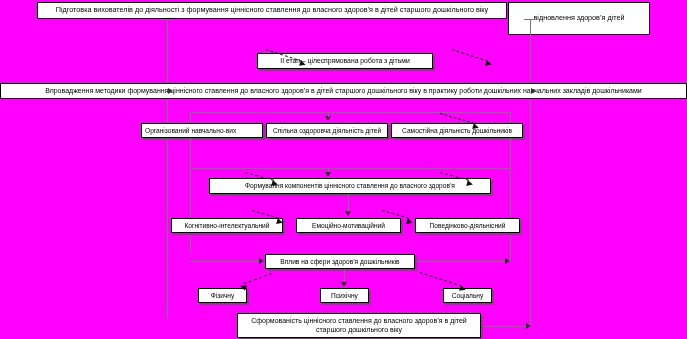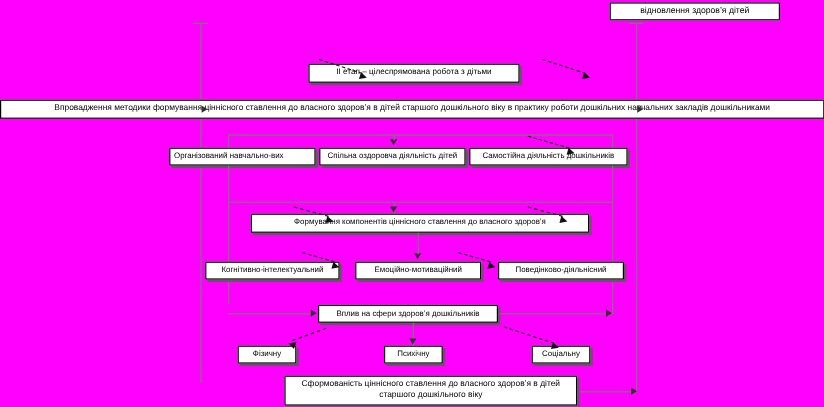--- a/index.html
+++ b/index.html
@@ -67,22 +67,23 @@
     border-width: 3.5px 0 3.5px 6px;
     border-color: transparent transparent transparent #111;
     transform-origin: 0 50%;
   }
 </style>
 </head>
 <body>
 
 <div id="canvas">
 
+  <div class="box" style="left:37px; top:2px; width:470px; height:17px; font-size:7.2px;">Підготовка вихователів до діяльності з формування ціннісного ставлення до власного здоров’я в дітей старшого дошкільного віку</div>
 
-  <div class="box" style="left:508px; top:2px; width:142px; height:15px; font-size:7.2px;">відновлення здоров’я дітей</div>
+  <div class="box" style="left:508px; top:2px; width:142px; height:33px; font-size:7.2px;">відновлення здоров’я дітей</div>
 
   <div class="ln v" style="left:167px; top:19px; height:300px;"></div>
   <div class="ln v" style="left:530px; top:19px; height:307px;"></div>
   <div class="ln h" style="left:161px; top:19px; width:12px;"></div>
   <div class="ln h" style="left:524px; top:19px; width:12px;"></div>
 
   <div class="box shadow" style="left:257px; top:53px; width:176px; height:16px; font-size:6.8px;">II етап – цілеспрямована робота з дітьми</div>
 
   <div class="diag" style="left:266px; top:49px; width:38px; transform:rotate(18deg);"></div>
   <div class="diag-head" style="left:300px; top:60px; transform:rotate(18deg);"></div>

